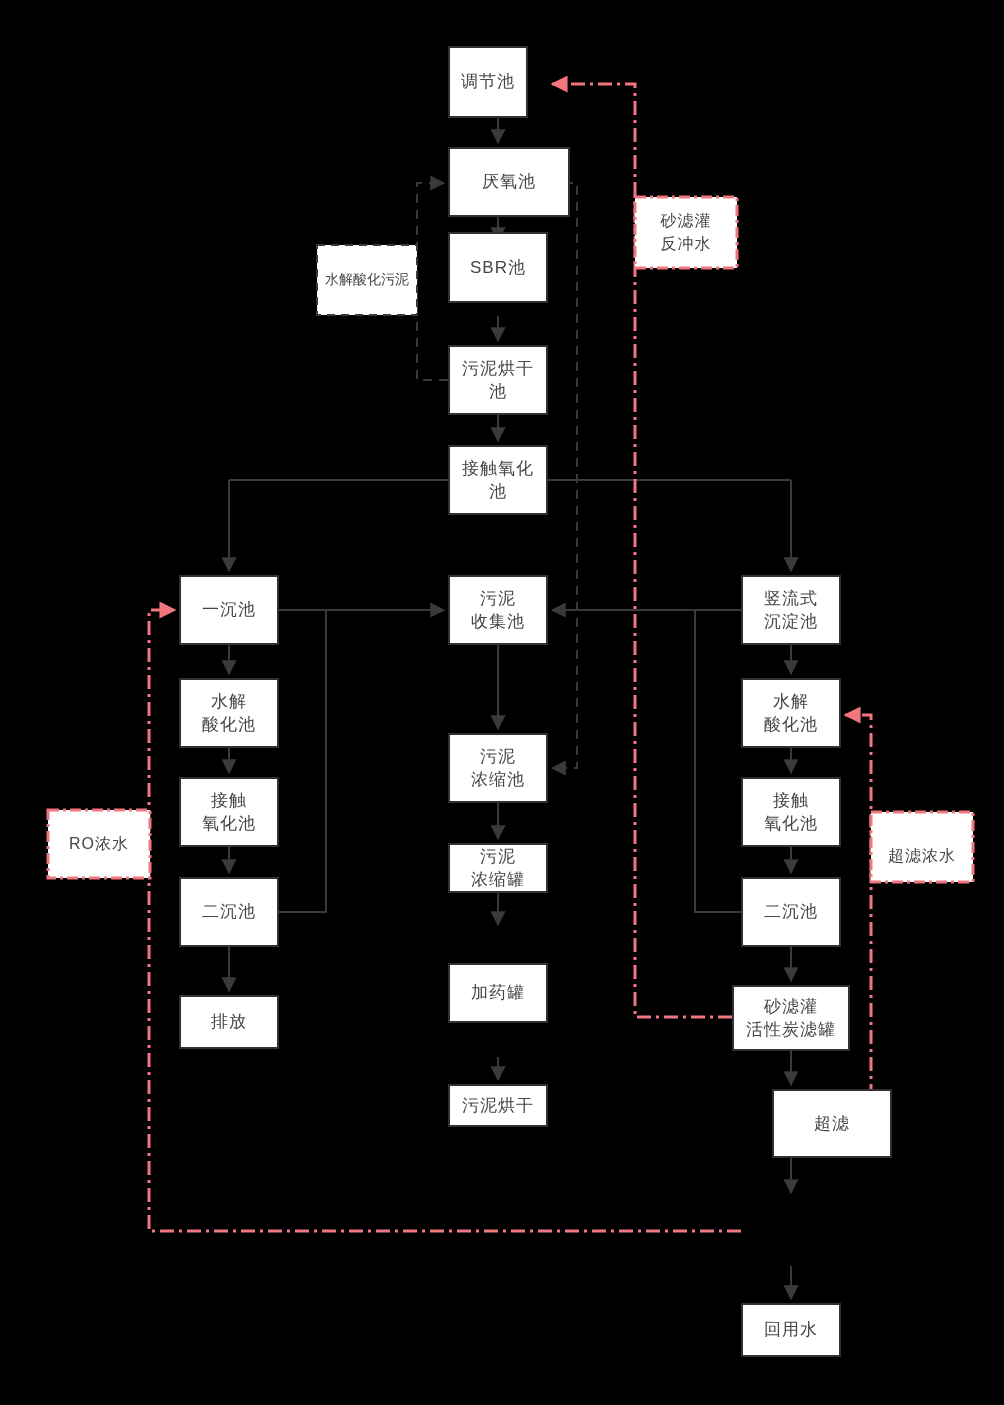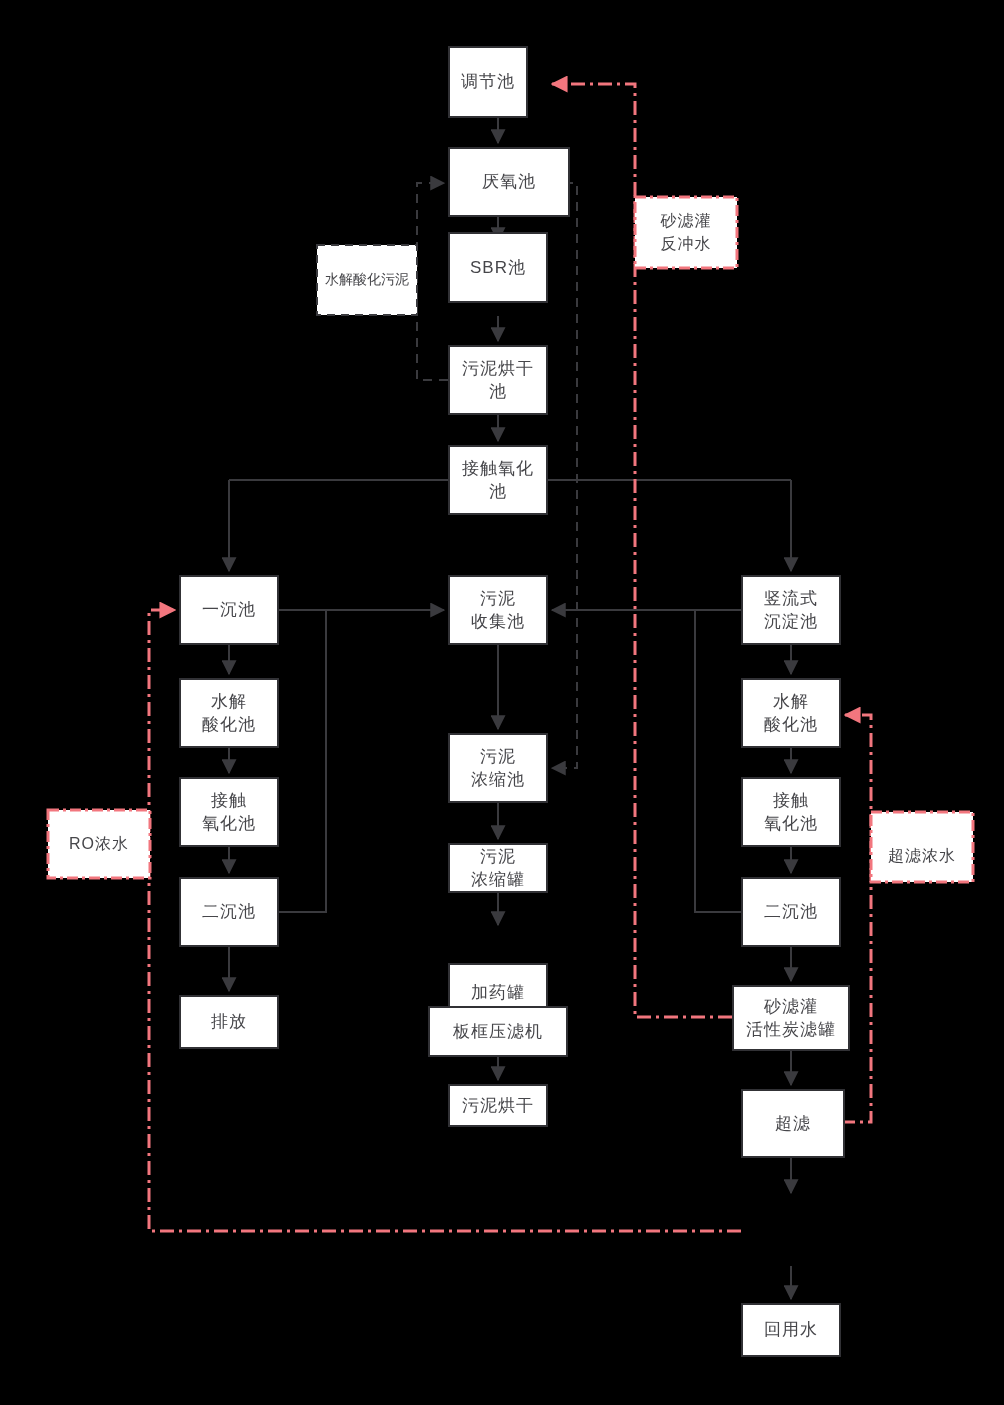--- a/index.html
+++ b/index.html
@@ -142,31 +142,30 @@
   <div class="node" style="left:179px;top:777px;width:100px;height:70px">接触
 氧化池</div>
   <div class="node" style="left:179px;top:877px;width:100px;height:70px">二沉池</div>
   <div class="node" style="left:179px;top:995px;width:100px;height:54px">排放</div>
 
   <div class="node" style="left:448px;top:733px;width:100px;height:70px">污泥
 浓缩池</div>
   <div class="node" style="left:448px;top:843px;width:100px;height:50px">污泥
 浓缩罐</div>
   <div class="node" style="left:448px;top:963px;width:100px;height:60px">加药罐</div>
-  <div class="node" style="left:428px;top:1006px;width:140px;height:51px">板框压滤机</div>
   <div class="node" style="left:448px;top:1084px;width:100px;height:43px">污泥烘干</div>
 
   <div class="node" style="left:741px;top:678px;width:100px;height:70px">水解
 酸化池</div>
   <div class="node" style="left:741px;top:777px;width:100px;height:70px">接触
 氧化池</div>
   <div class="node" style="left:741px;top:877px;width:100px;height:70px">二沉池</div>
   <div class="node" style="left:732px;top:985px;width:118px;height:66px">砂滤灌
 活性炭滤罐</div>
-  <div class="node" style="left:741px;top:1089px;width:104px;height:69px">超滤</div>
+  <div class="node" style="left:772px;top:1089px;width:120px;height:69px">超滤</div>
   <div class="node" style="left:741px;top:1303px;width:100px;height:54px">回用水</div>
 
   <div class="annotation small" style="left:317px;top:245px;width:100px;height:70px">水解酸化污泥</div>
   <div class="annotation" style="left:635px;top:197px;width:102px;height:71px">砂滤灌
 反冲水</div>
   <div class="annotation" style="left:48px;top:810px;width:102px;height:68px">RO浓水</div>
   <div class="annotation" style="left:871px;top:812px;width:102px;height:88px">超滤浓水</div>
 
 </div>
 

